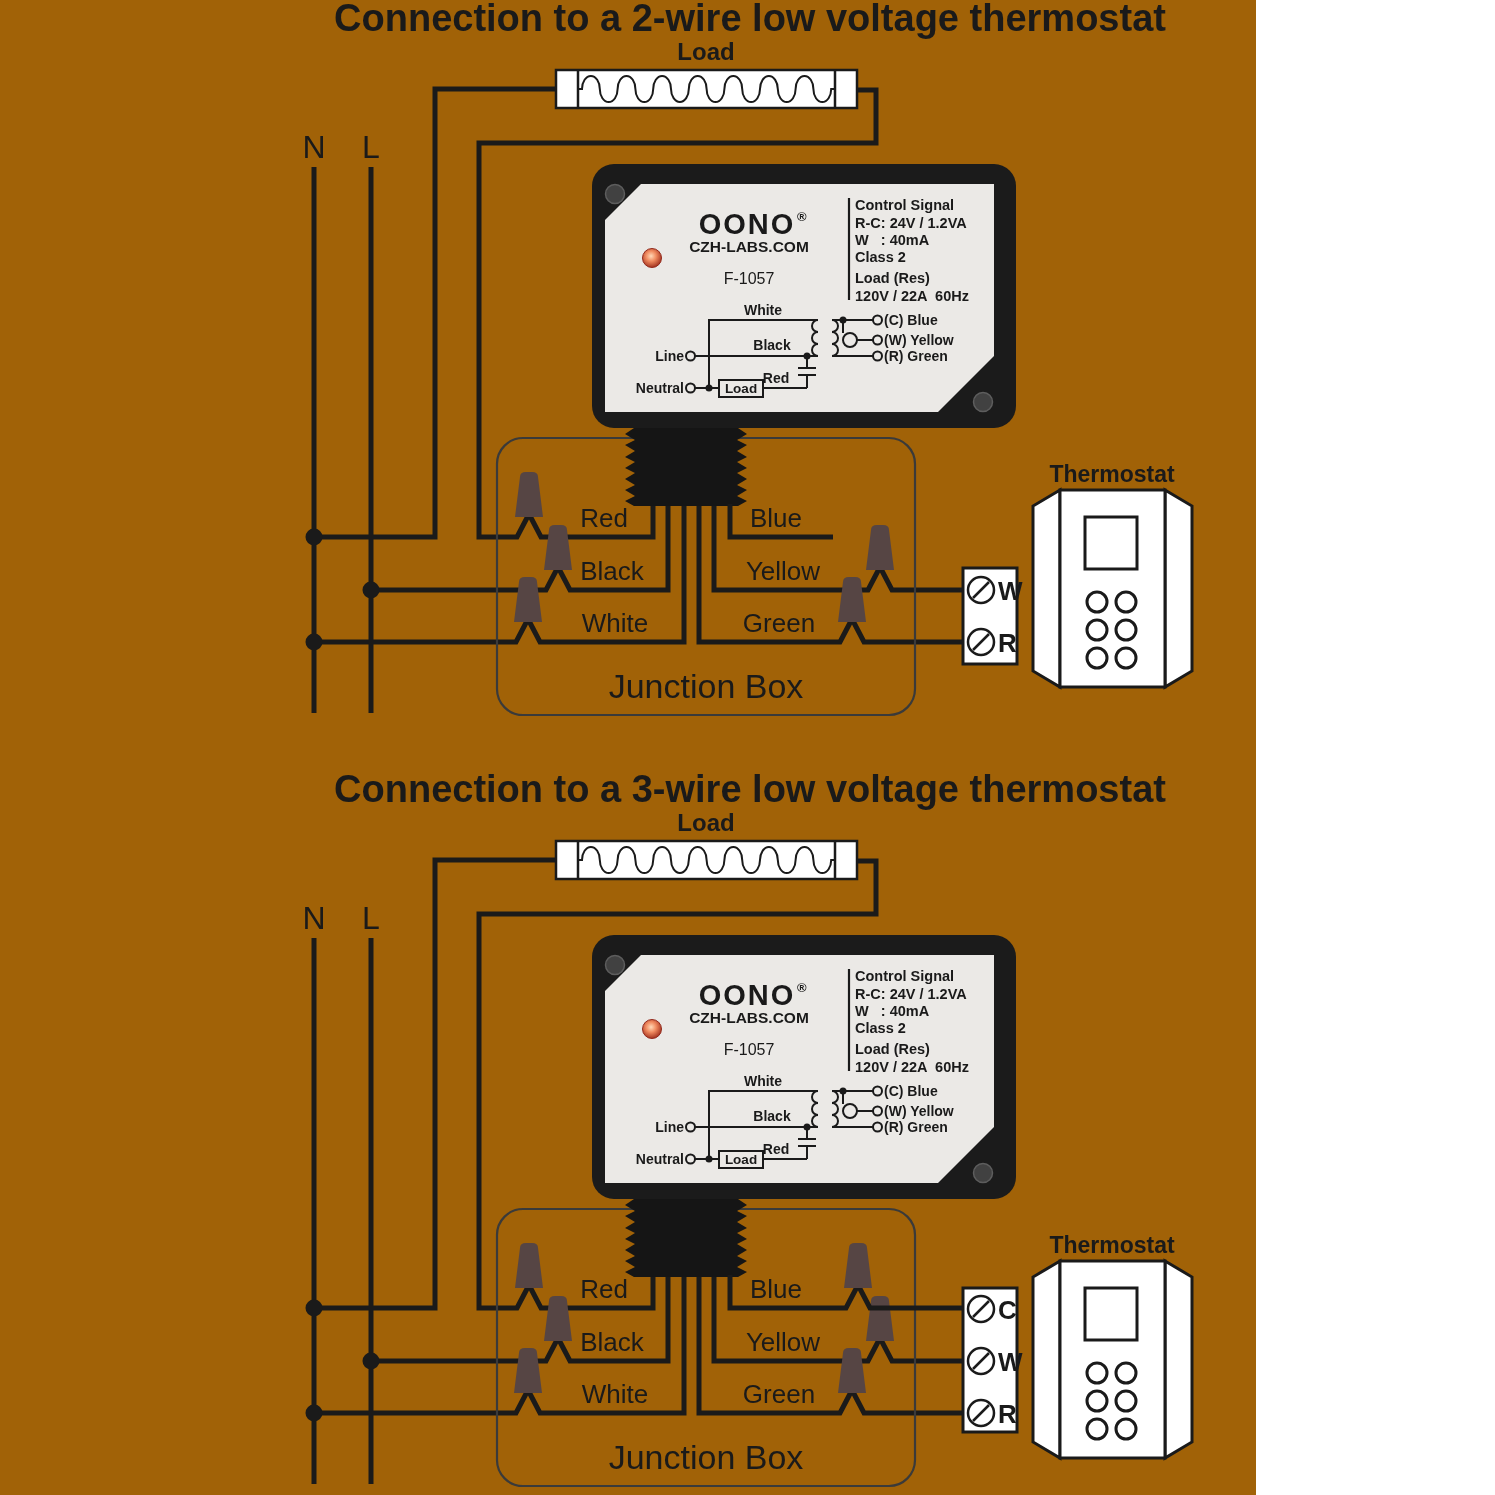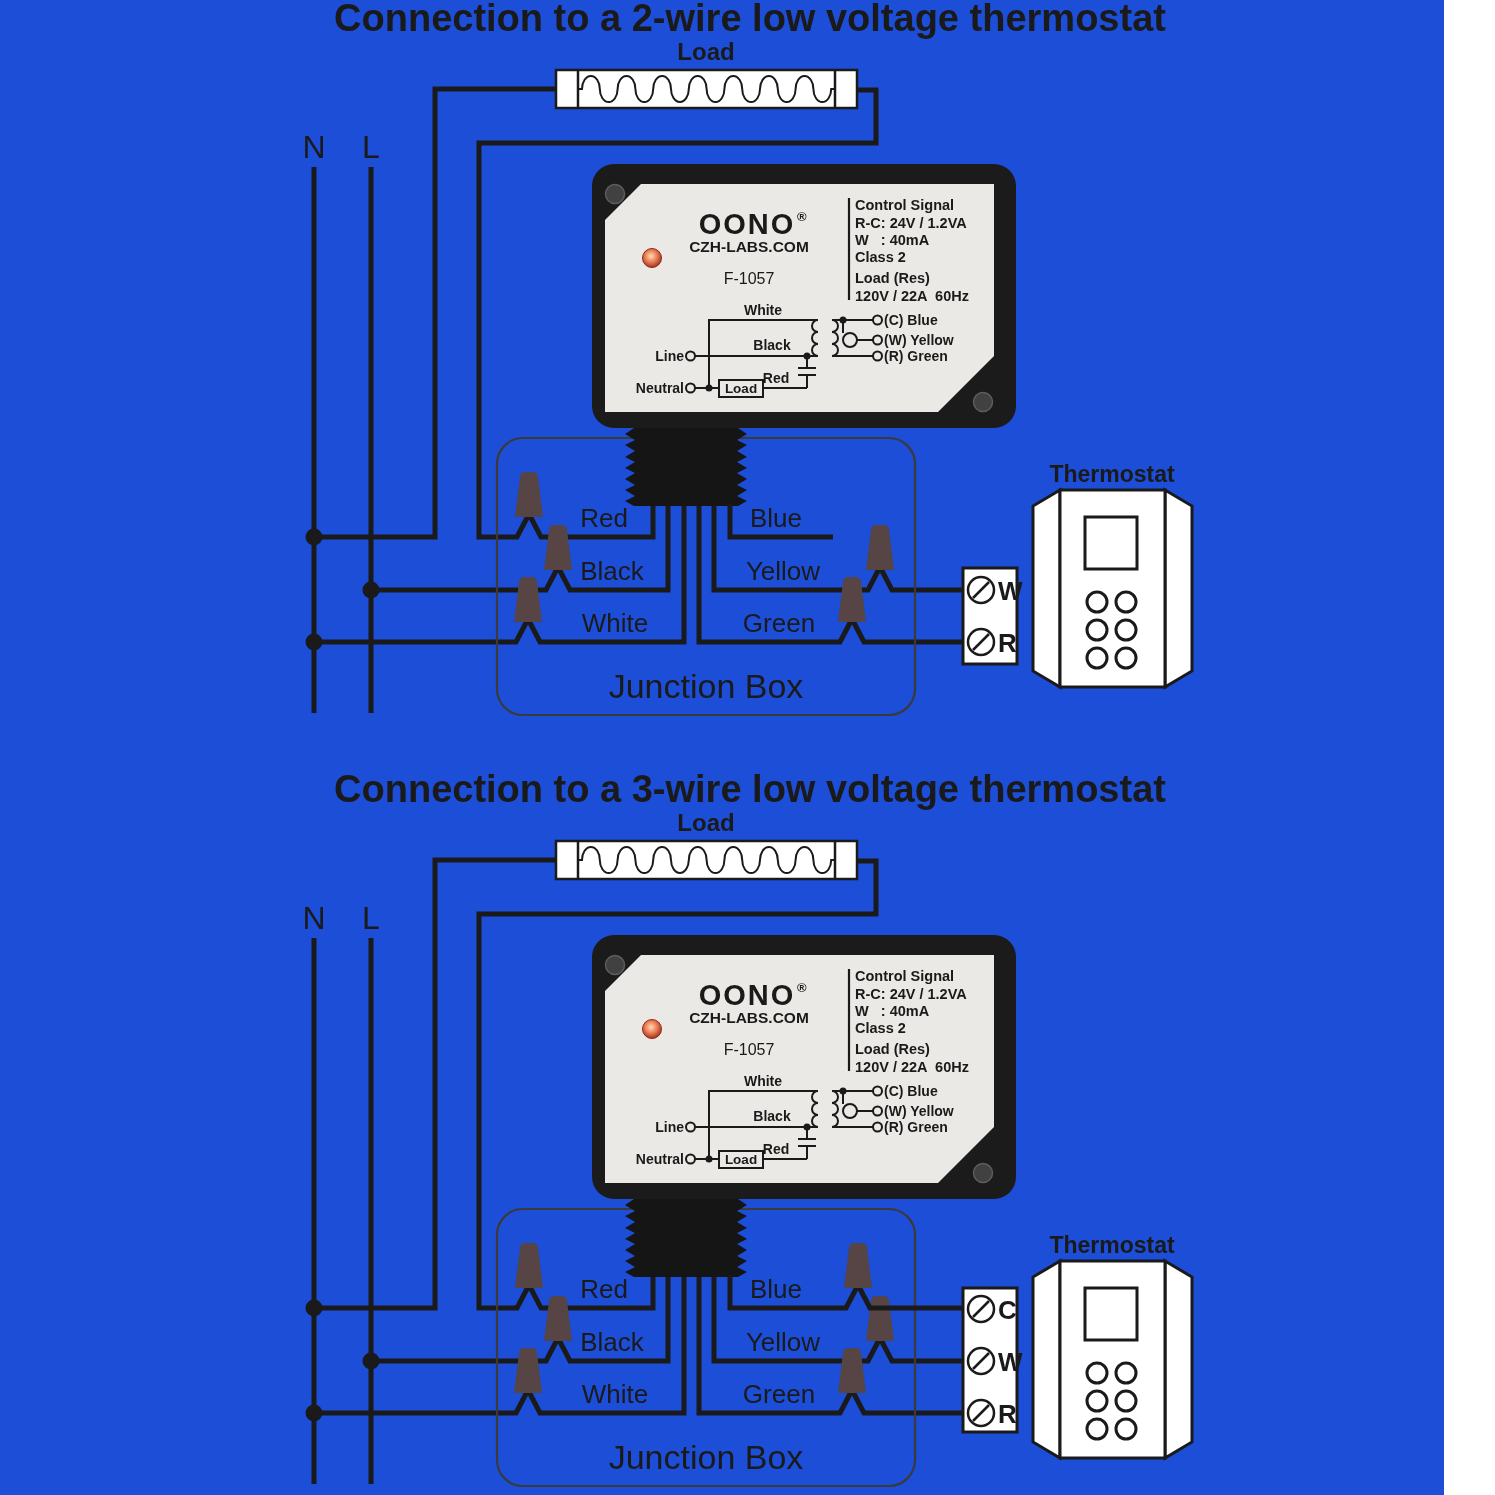--- a/index.html
+++ b/index.html
@@ -1,16 +1,16 @@
 <!DOCTYPE html>
 <html><head>
 <meta charset="utf-8">
 <style>
   html,body{margin:0;padding:0;background:#ffffff;}
-  .stage{position:relative;width:1444px;height:1495px;background:#1d4ed8;
+  .stage{position:relative;width:1256px;height:1495px;background:#a16207;
          font-family:"Liberation Sans", sans-serif;}
   svg{display:block;}
   svg text{fill:#1a1a1a;font-family:"Liberation Sans", sans-serif;white-space:pre;}
   .t-title{font-size:38px;font-weight:bold;}
   .t-load{font-size:24px;font-weight:bold;}
   .t-nl{font-size:32px;}
   .t-wire{font-size:26px;}
   .t-jbox{font-size:34px;}
   .t-thermo{font-size:23px;font-weight:bold;}
   .t-term{font-size:26px;font-weight:bold;}

